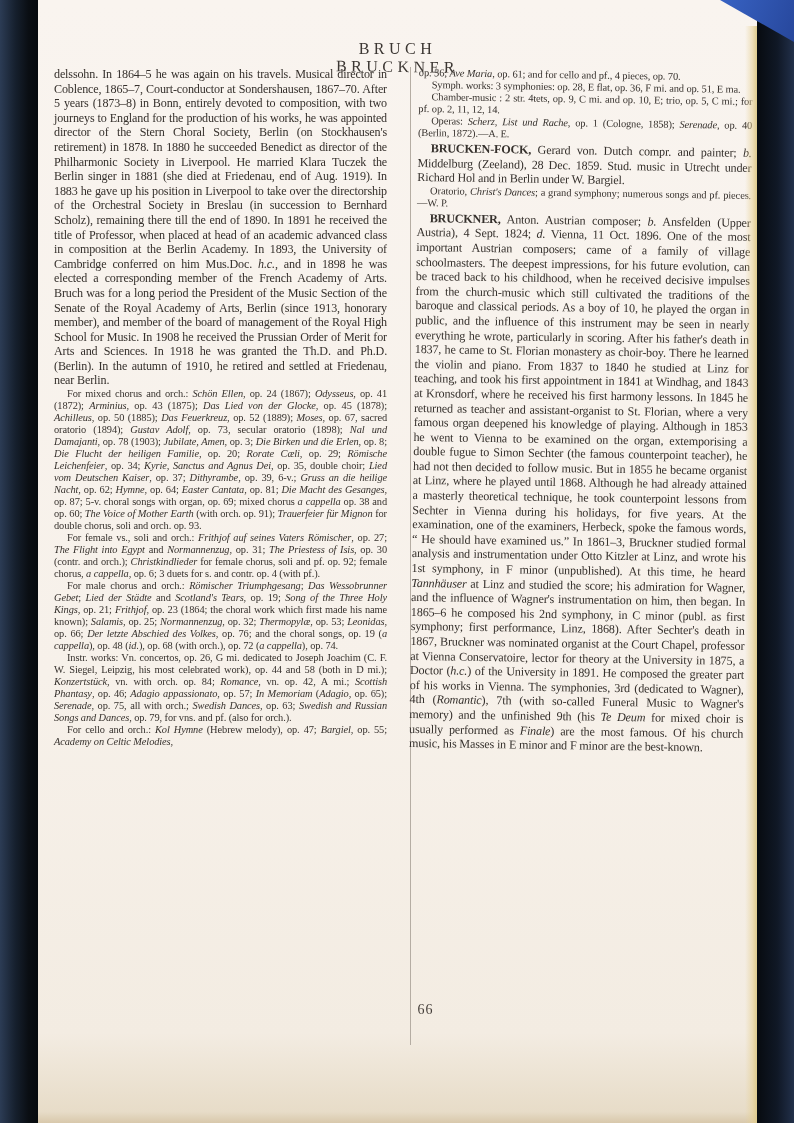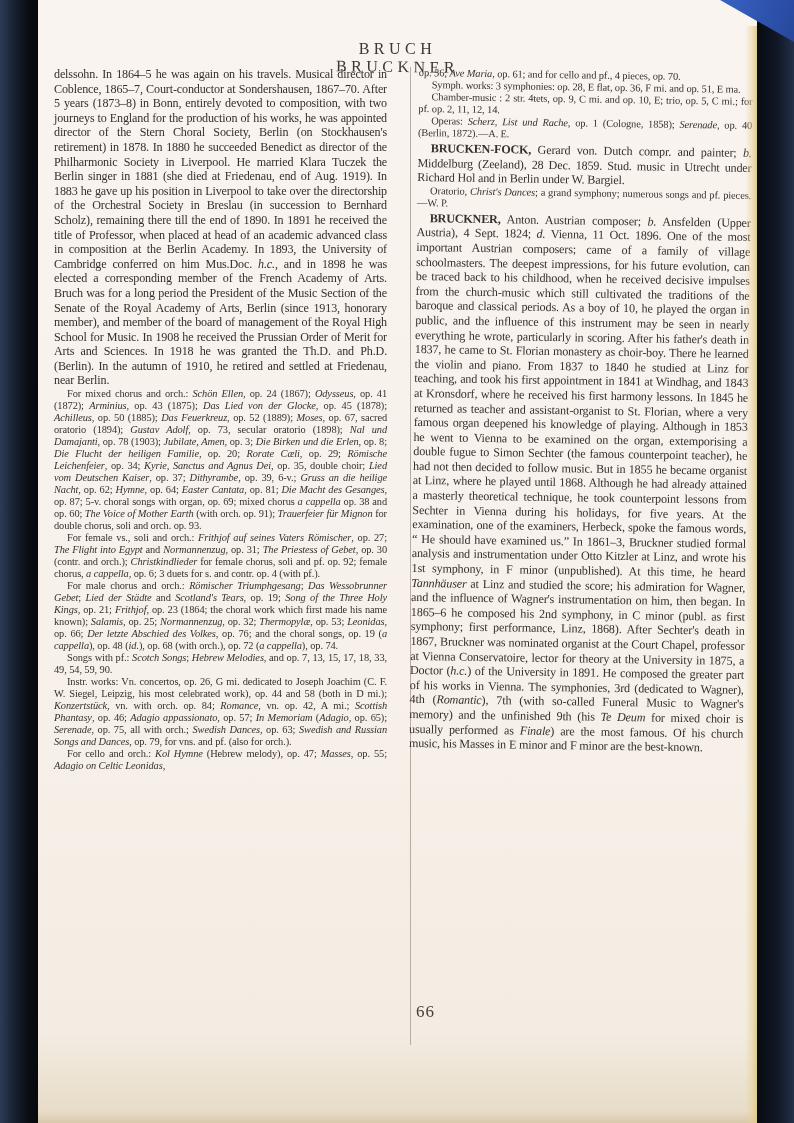--- a/index.html
+++ b/index.html
@@ -61,41 +61,40 @@
     font-size:10.4px; line-height:12px; text-align:justify;
     color:#36312d; letter-spacing:-0.1px;
   }
   .indent { text-indent:13px; }
   .entry-start { margin-top:2px; }
   b { font-weight:bold; }
   i { font-style:italic; }
   .page-number {
     position:absolute; top:1002px; left:calc(50% + 28px);
     transform:translateX(-50%);
-    font-size:17px; color:#453f3a; letter-spacing:1px;
+    font-size:14px; color:#453f3a; letter-spacing:1px;
   }
 </style>
 </head>
 <body>
 
 <div class="page">
   <div class="header-row">
     <div class="head-cell">BRUCH</div>
     <div class="head-cell tilt-slight">BRUCKNER</div>
   </div>
 
   <div class="columns">
     <div class="col-left">
       <p class="main-text">delssohn.  In 1864–5 he was again on his travels. Musical director in Coblence, 1865–7, Court-conductor at Sondershausen, 1867–70.  After 5 years (1873–8) in Bonn, entirely devoted to composition, with two journeys to England for the production of his works, he was appointed director of the Stern Choral Society, Berlin (on Stockhausen's retirement) in 1878.  In 1880 he succeeded Benedict as director of the Philharmonic Society in Liverpool.  He married Klara Tuczek the Berlin singer in 1881 (she died at Friedenau, end of Aug. 1919).  In 1883 he gave up his position in Liverpool to take over the directorship of the Orchestral Society in Breslau (in succession to Bernhard Scholz), remaining there till the end of 1890.  In 1891 he received the title of Professor, when placed at head of an academic advanced class in composition at the Berlin Academy.  In 1893, the University of Cambridge conferred on him Mus.Doc. <i>h.c.</i>, and in 1898 he was elected a corresponding member of the French Academy of Arts.  Bruch was for a long period the President of the Music Section of the Senate of the Royal Academy of Arts, Berlin (since 1913, honorary member), and member of the board of management of the Royal High School for Music.  In 1908 he received the Prussian Order of Merit for Arts and Sciences.  In 1918 he was granted the Th.D. and Ph.D. (Berlin).  In the autumn of 1910, he retired and settled at Friedenau, near Berlin.</p>
       <p class="small-text indent">For mixed chorus and orch.: <i>Schön Ellen</i>, op. 24 (1867);  <i>Odysseus</i>, op. 41 (1872);  <i>Arminius</i>, op. 43 (1875);  <i>Das Lied von der Glocke</i>, op. 45 (1878); <i>Achilleus</i>, op. 50 (1885);  <i>Das Feuerkreuz</i>, op. 52 (1889); <i>Moses</i>, op. 67, sacred oratorio (1894); <i>Gustav Adolf</i>, op. 73, secular oratorio (1898); <i>Nal und Damajanti</i>, op. 78 (1903);  <i>Jubilate, Amen</i>, op. 3;  <i>Die Birken und die Erlen</i>, op. 8;  <i>Die Flucht der heiligen Familie</i>, op. 20;  <i>Rorate Cæli</i>, op. 29;  <i>Römische Leichenfeier</i>, op. 34;  <i>Kyrie, Sanctus and Agnus Dei</i>, op. 35, double choir;  <i>Lied vom Deutschen Kaiser</i>, op. 37;  <i>Dithyrambe</i>, op. 39, 6-v.;  <i>Gruss an die heilige Nacht</i>, op. 62;  <i>Hymne</i>, op. 64;  <i>Easter Cantata</i>, op. 81;  <i>Die Macht des Gesanges</i>, op. 87;  5-v. choral songs with organ, op. 69;  mixed chorus <i>a cappella</i> op. 38 and op. 60;  <i>The Voice of Mother Earth</i> (with orch. op. 91);  <i>Trauerfeier für Mignon</i> for double chorus, soli and orch. op. 93.</p>
-      <p class="small-text indent">For female vs., soli and orch.: <i>Frithjof auf seines Vaters Römischer</i>, op. 27;  <i>The Flight into Egypt</i> and <i>Normannenzug</i>, op. 31;  <i>The Priestess of Gebet</i>, op. 30 (contr. and orch.);  <i>Christkindlieder</i> for female chorus, soli and pf. op. 92;  female chorus, <i>a cappella</i>, op. 6;  3 duets for s. and contr. op. 4 (with pf.).</p>
+      <p class="small-text indent">For female vs., soli and orch.: <i>Frithjof auf seines Vaters Römischer</i>, op. 27;  <i>The Flight into Egypt</i> and <i>Normannenzug</i>, op. 31;  <i>The Priestess of Isis</i>, op. 30 (contr. and orch.);  <i>Christkindlieder</i> for female chorus, soli and pf. op. 92;  female chorus, <i>a cappella</i>, op. 6;  3 duets for s. and contr. op. 4 (with pf.).</p>
       <p class="small-text indent">For male chorus and orch.: <i>Römischer Triumphgesang</i>;  <i>Das Wessobrunner Gebet</i>;  <i>Lied der Städte</i> and <i>Scotland's Tears</i>, op. 19;  <i>Song of the Three Holy Kings</i>, op. 21;  <i>Frithjof</i>, op. 23 (1864;  the choral work which first made his name known);  <i>Salamis</i>, op. 25;  <i>Normannenzug</i>, op. 32;  <i>Thermopylæ</i>, op. 53; <i>Leonidas</i>, op. 66;  <i>Der letzte Abschied des Volkes</i>, op. 76;  and the choral songs, op. 19 (<i>a cappella</i>), op. 48 (<i>id.</i>), op. 68 (with orch.), op. 72 (<i>a cappella</i>), op. 74.</p>
-      <p class="small-text indent">Songs with pf.: <i>Scotch Songs</i>; <i>Hebrew Melodies</i>, and op. 7, 13, 15, 17, 18, 33, 49, 54, 59, 90.</p>
       <p class="small-text indent">Instr. works:  Vn. concertos, op. 26, G mi. dedicated to Joseph Joachim (C. F. W. Siegel, Leipzig, his most celebrated work), op. 44 and 58 (both in D mi.); <i>Konzertstück</i>, vn. with orch. op. 84; <i>Romance</i>, vn. op. 42, A mi.;  <i>Scottish Phantasy</i>, op. 46;  <i>Adagio appassionato</i>, op. 57; <i>In Memoriam</i> (<i>Adagio</i>, op. 65);  <i>Serenade</i>, op. 75, all with orch.; <i>Swedish Dances</i>, op. 63; <i>Swedish and Russian Songs and Dances</i>, op. 79, for vns. and pf. (also for orch.).</p>
-      <p class="small-text indent">For cello and orch.:  <i>Kol Hymne</i> (Hebrew melody), op. 47;  <i>Masses</i>, op. 55;  <i>Adagio on Celtic Leonidas</i>,</p>
+      <p class="small-text indent">For cello and orch.:  <i>Kol Hymne</i> (Hebrew melody), op. 47;  <i>Bargiel</i>, op. 55;  <i>Academy on Celtic Melodies</i>,</p>
     </div>
 
     <div class="col-right">
       <div class="tilt">
         <p class="small-text">op. 56;  <i>Ave Maria</i>, op. 61;  and for cello and pf., 4 pieces, op. 70.</p>
         <p class="small-text indent">Symph. works: 3 symphonies: op. 28, E flat, op. 36, F mi. and op. 51, E ma.</p>
         <p class="small-text indent">Chamber-music :  2 str. 4tets, op. 9, C mi. and op. 10, E; trio, op. 5, C mi.; for pf. op. 2, 11, 12, 14.</p>
         <p class="small-text indent">Operas:  <i>Scherz, List und Rache</i>, op. 1 (Cologne, 1858);  <i>Serenade</i>, op. 40 (Berlin, 1872).—A. E.</p>
         <p class="main-text indent entry-start"><b>BRUCKEN-FOCK,</b> Gerard von.  Dutch compr. and painter;  <i>b.</i> Middelburg (Zeeland), 28 Dec. 1859.  Stud. music in Utrecht under Richard Hol and in Berlin under W. Bargiel.</p>
         <p class="small-text indent">Oratorio, <i>Christ's Dances</i>;  a grand symphony; numerous songs and pf. pieces.—W. P.</p>

